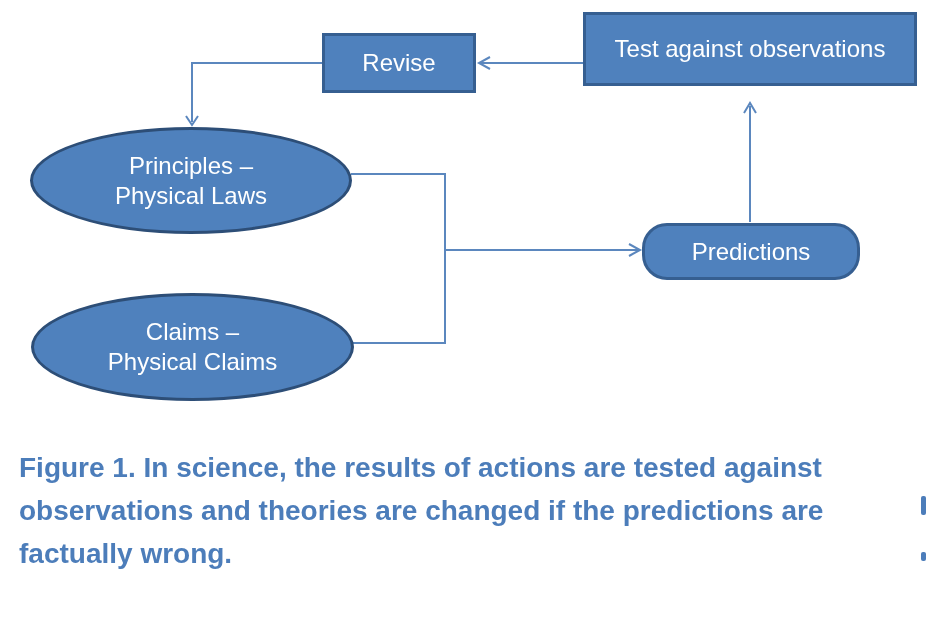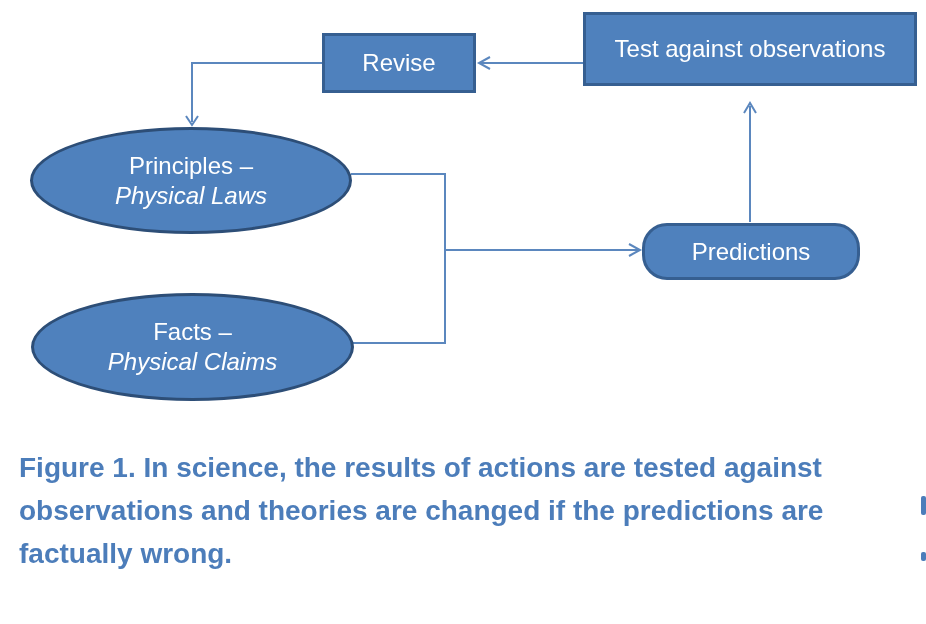--- a/index.html
+++ b/index.html
@@ -41,21 +41,21 @@
   .ellipse-node {
     border: 3px solid #2D4E77;
     border-radius: 50%;
     justify-content: center;
   }
   .rect-revise      { left: 322px; top: 33px;  width: 154px; height: 60px; }
   .rect-test        { left: 583px; top: 12px;  width: 334px; height: 74px; }
   .rect-predictions { left: 642px; top: 223px; width: 218px; height: 57px; border-radius: 25px; }
   .ellipse-principles { left: 30px; top: 127px; width: 322px; height: 107px; }
   .ellipse-facts      { left: 31px; top: 293px; width: 323px; height: 108px; }
-  .node .label2 { display: block; font-style: italic; }
+  .node .label2 { display: block; }
   .caption {
     position: absolute;
     left: 19px;
     top: 446px;
     width: 905px;
     color: #4C7DBA;
     font-size: 28px;
     font-weight: bold;
     line-height: 43px;
   }
@@ -115,21 +115,21 @@
 
   <div class="node ellipse-node ellipse-principles">
     <span>
       <span class="label1">Principles –</span>
       <span class="label2">Physical Laws</span>
     </span>
   </div>
 
   <div class="node ellipse-node ellipse-facts">
     <span>
-      <span class="label1">Facts –</span>
+      <span class="label1">Claims –</span>
       <span class="label2">Physical Claims</span>
     </span>
   </div>
 
   <div class="caption">
     <div class="caption-line">Figure 1. In science, the results of actions are tested against</div>
     <div class="caption-line">observations and theories are changed if the predictions are</div>
     <div class="caption-line">factually wrong.</div>
   </div>
 

